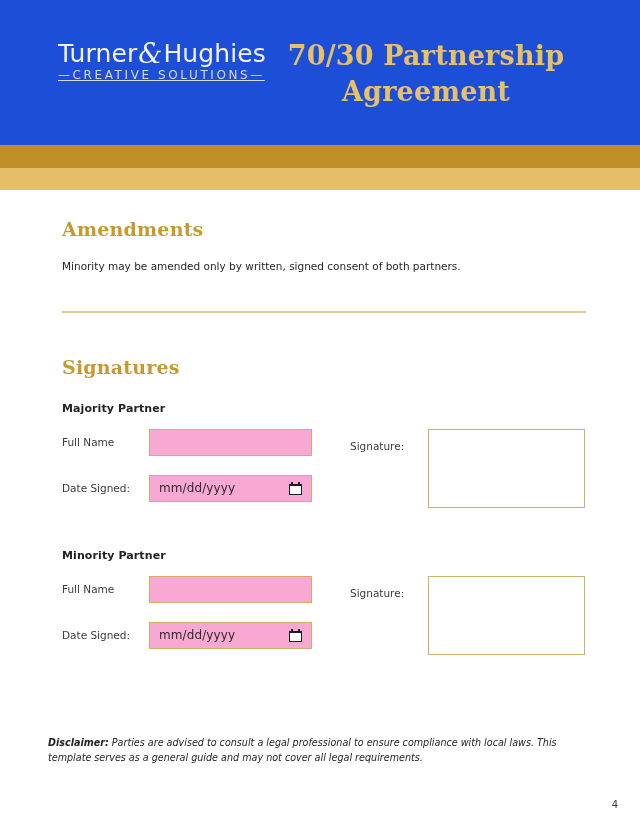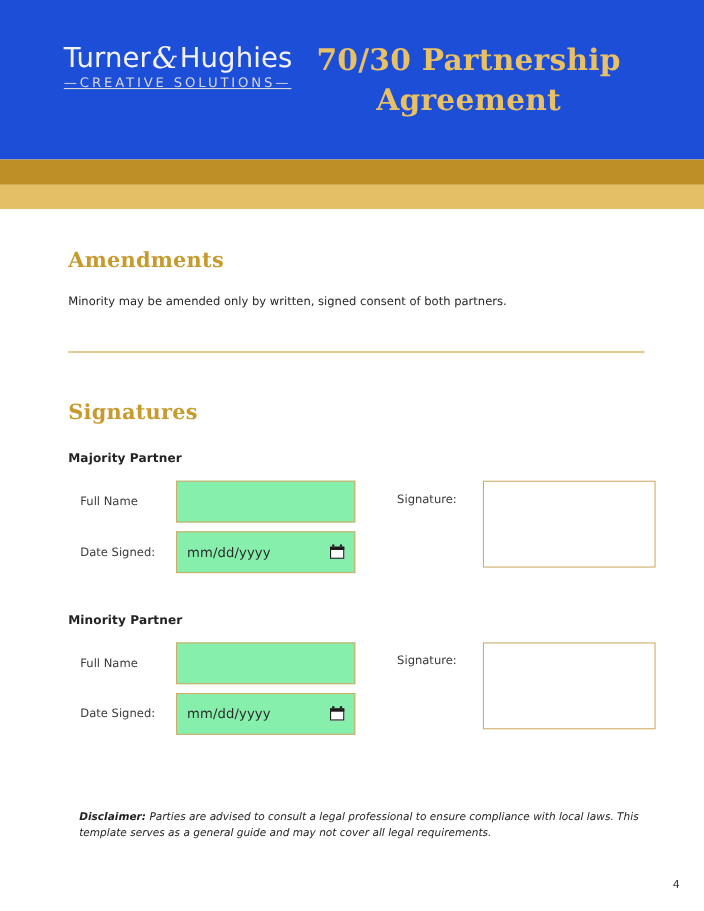--- a/index.html
+++ b/index.html
@@ -100,21 +100,21 @@
     letter-spacing: 0.2px;
     margin: 0;
   }
   .body-text {
     font-size: 10.5px;
     color: #262626;
     line-height: 1.5;
     margin: 0;
   }
 
-  #amendments-section { padding-top: 36px; }
+  #amendments-section { padding-top: 28px; }
   #amendments-section .body-text { margin-top: 19px; }
 
   .divider {
     margin-top: 36px;
     height: 2px;
     background: #e0cd93;
     width: 100%;
   }
 
   #signatures-section { padding-top: 43px; }
@@ -123,44 +123,43 @@
     font-size: 11px;
     font-weight: 700;
     color: #232323;
     letter-spacing: 0.1px;
   }
 
   .partner-grid {
     position: relative;
     height: 92px;
     margin-top: 14px;
-    margin-left: 11px;
   }
 
   .field-row {
     position: absolute;
     left: 0;
     display: flex;
     align-items: center;
     width: 250px;
   }
   .field-row.row-name { top: 0; }
   .field-row.row-date { top: 46px; }
 
   .field-label {
     font-size: 10.5px;
     color: #3a3a3a;
     width: 87px;
     flex: 0 0 87px;
   }
   .field-box {
     width: 163px;
-    height: 38px;
+    height: 27px;
     border: 1px solid #cfae6a;
-    background: #86efac;
+    background: #f9a8d4;
     display: flex;
     align-items: center;
     padding: 0 9px;
     font-family: "DejaVu Sans", "Liberation Sans", sans-serif;
     font-size: 12px;
     color: #2b2b2b;
   }
   .field-box.date-box {
     justify-content: space-between;
   }
@@ -218,21 +217,21 @@
     height: 79px;
     border: 1px solid #cfae6a;
     background: #ffffff;
   }
 
   #minority-partner-block { margin-top: 28px; }
 
   
   .disclaimer {
     position: absolute;
-    left: 72px;
+    left: 48px;
     top: 736px;
     width: 510px;
     font-size: 9.6px;
     font-style: italic;
     line-height: 1.55;
     color: #242424;
   }
   .disclaimer-label {
     font-weight: 700;
     font-style: italic;

